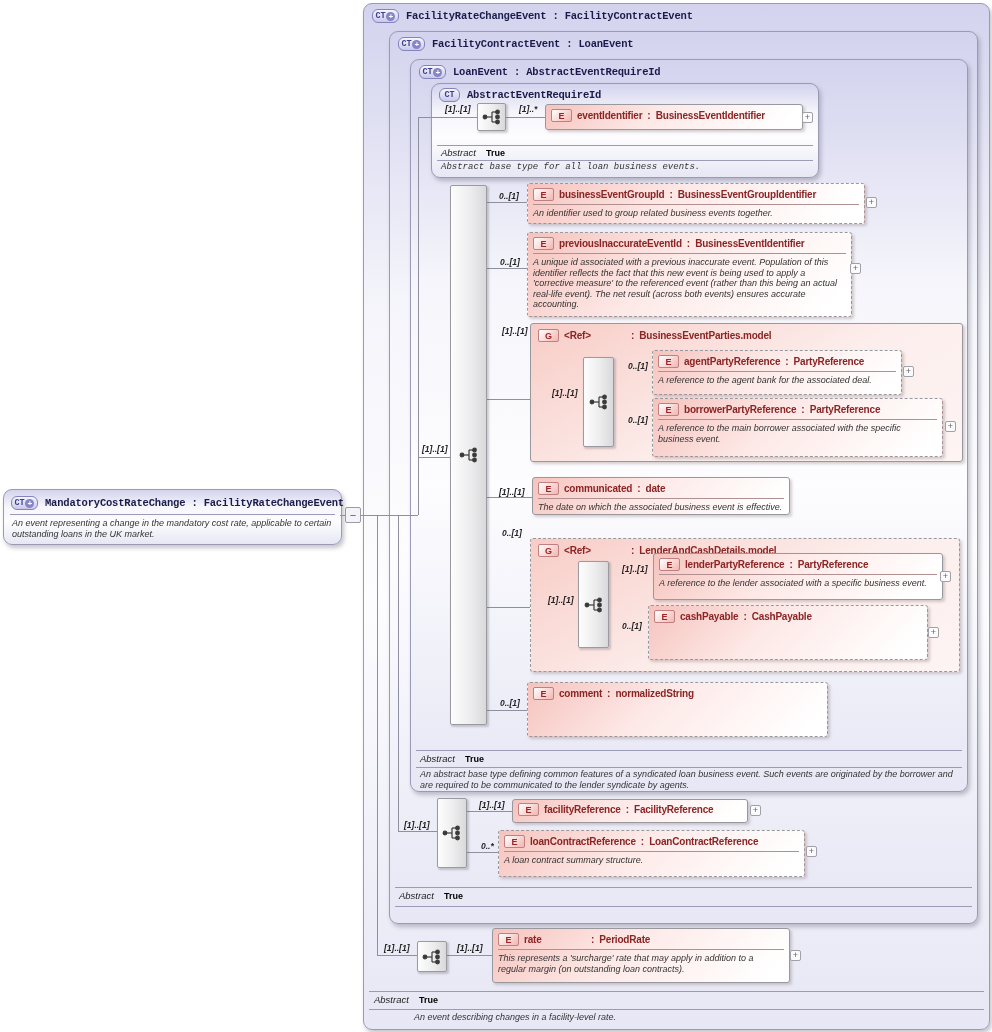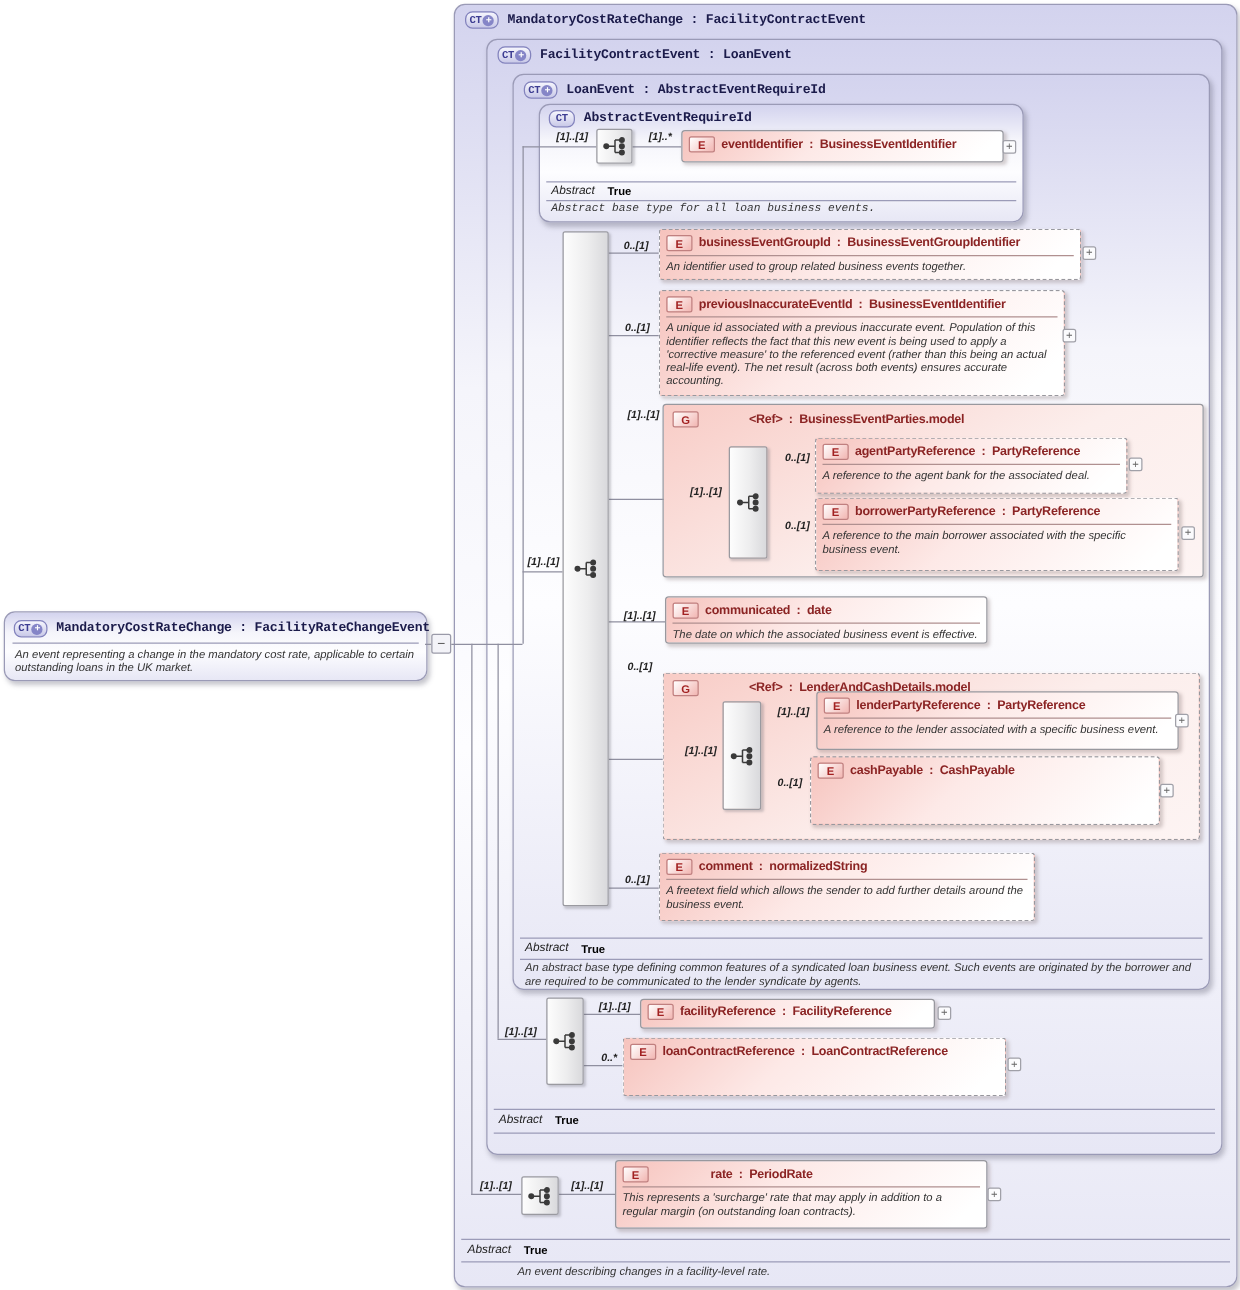--- a/index.html
+++ b/index.html
@@ -24,21 +24,21 @@
     box-shadow:2px 2px 3px rgba(120,100,100,.3); }
   .ebox.dashed { border-style:dashed; }
   .gpanel { position:absolute; border:1px solid #98989e; border-radius:3px;
     background:linear-gradient(150deg,#f8ccc6 0%,#fceeec 55%,#fdf4f3 100%);
     box-shadow:2px 2px 3px rgba(120,100,100,.3); }
   .gpanel.dashed { border-style:dashed; }
   .ghead { position:absolute; left:7px; top:5px; display:flex; align-items:center; gap:5px;
     white-space:nowrap; }
 
   .ehead { display:flex; align-items:center; gap:5px; padding:4px 5px 3px; white-space:nowrap; }
-  .enm { font-weight:bold; font-size:10px; letter-spacing:-0.2px; color:#8b2424;text-align:right; }
+  .enm { font-weight:bold; font-size:10px; letter-spacing:-0.2px; color:#8b2424; }
   .nmfix { display:inline-block; min-width:62px; }
   .esep { font-weight:bold; font-size:10px; color:#8b2424; }
   .edesc { margin:0 5px 4px; padding-top:3px; border-top:1px solid #b09090;
     font-style:italic; font-size:9px; line-height:10.5px; color:#333; }
   .eicon { display:inline-flex; align-items:center; justify-content:center;
     width:21px; height:13px; border:1px solid #c08080; border-radius:2px;
     background:linear-gradient(135deg,#ffffff 0%,#f2b6b2 100%);
     font-weight:bold; font-size:9px; color:#a22222; flex:none; }
 
   .seqbox { position:absolute; border:1px solid #9a9aa0; border-radius:2px;
@@ -80,21 +80,21 @@
     <div class="sepline" style="left:6px;right:6px;top:24px;"></div>
     <div class="ctdesc" style="left:8px;top:28px;width:324px;">An event representing a change in the mandatory cost rate, applicable to certain outstanding loans in the UK market.</div>
   </div>
 
   <div class="ctbox" style="left:363px;top:3px;width:627px;height:1027px;">
     <div class="cthead" style="left:8px;top:5px;">
       <span class="cticon">
           <span>CT</span>
           <span class="plusdot">+</span>
         </span>
-      <span>MandatoryCostRateChange : FacilityContractEvent</span>
+      <span>FacilityRateChangeEvent : FacilityContractEvent</span>
     </div>
     <div class="sepline" style="left:5px;right:5px;top:987px;"></div>
     <div class="absl" style="left:10px;top:990px;">Abstract</div>
     <div class="absv" style="left:55px;top:991px;">True</div>
     <div class="sepline" style="left:5px;right:5px;top:1005px;"></div>
     <div class="ctdesc" style="left:10px;top:1008px;width:605px;margin-left:40px;">An event describing changes in a facility-level rate.</div>
 
     <div class="ctbox" style="left:25px;top:27px;width:589px;height:893px;">
       <div class="cthead" style="left:8px;top:5px;">
         <span class="cticon">
@@ -346,39 +346,39 @@
     </div>
   </div>
 
   <div class="ebox dashed" style="left:527px;top:682px;width:301px;height:55px;">
     <div class="ehead">
       <span class="eicon">E</span>
       <span class="enm">comment</span>
       <span class="esep">:</span>
       <span class="enm">normalizedString</span>
     </div>
-    <div class="edesc">A freetext field which allows the sender to add further details around the business event.</div>
   </div>
 
   <div class="ebox" style="left:512px;top:799px;width:236px;height:24px;">
     <div class="ehead" style="padding-top:3px;">
       <span class="eicon">E</span>
       <span class="enm">facilityReference</span>
       <span class="esep">:</span>
       <span class="enm">FacilityReference</span>
     </div>
   </div>
 
   <div class="ebox dashed" style="left:498px;top:830px;width:307px;height:47px;">
     <div class="ehead">
       <span class="eicon">E</span>
       <span class="enm">loanContractReference</span>
       <span class="esep">:</span>
       <span class="enm">LoanContractReference</span>
     </div>
+    <div class="edesc">A loan contract summary structure.</div>
   </div>
 
   <div class="ebox" style="left:492px;top:928px;width:298px;height:55px;">
     <div class="ehead">
       <span class="eicon">E</span>
       <span class="enm nmfix">rate</span>
       <span class="esep">:</span>
       <span class="enm">PeriodRate</span>
     </div>
     <div class="edesc">This represents a 'surcharge' rate that may apply in addition to a regular margin (on outstanding loan contracts).</div>

